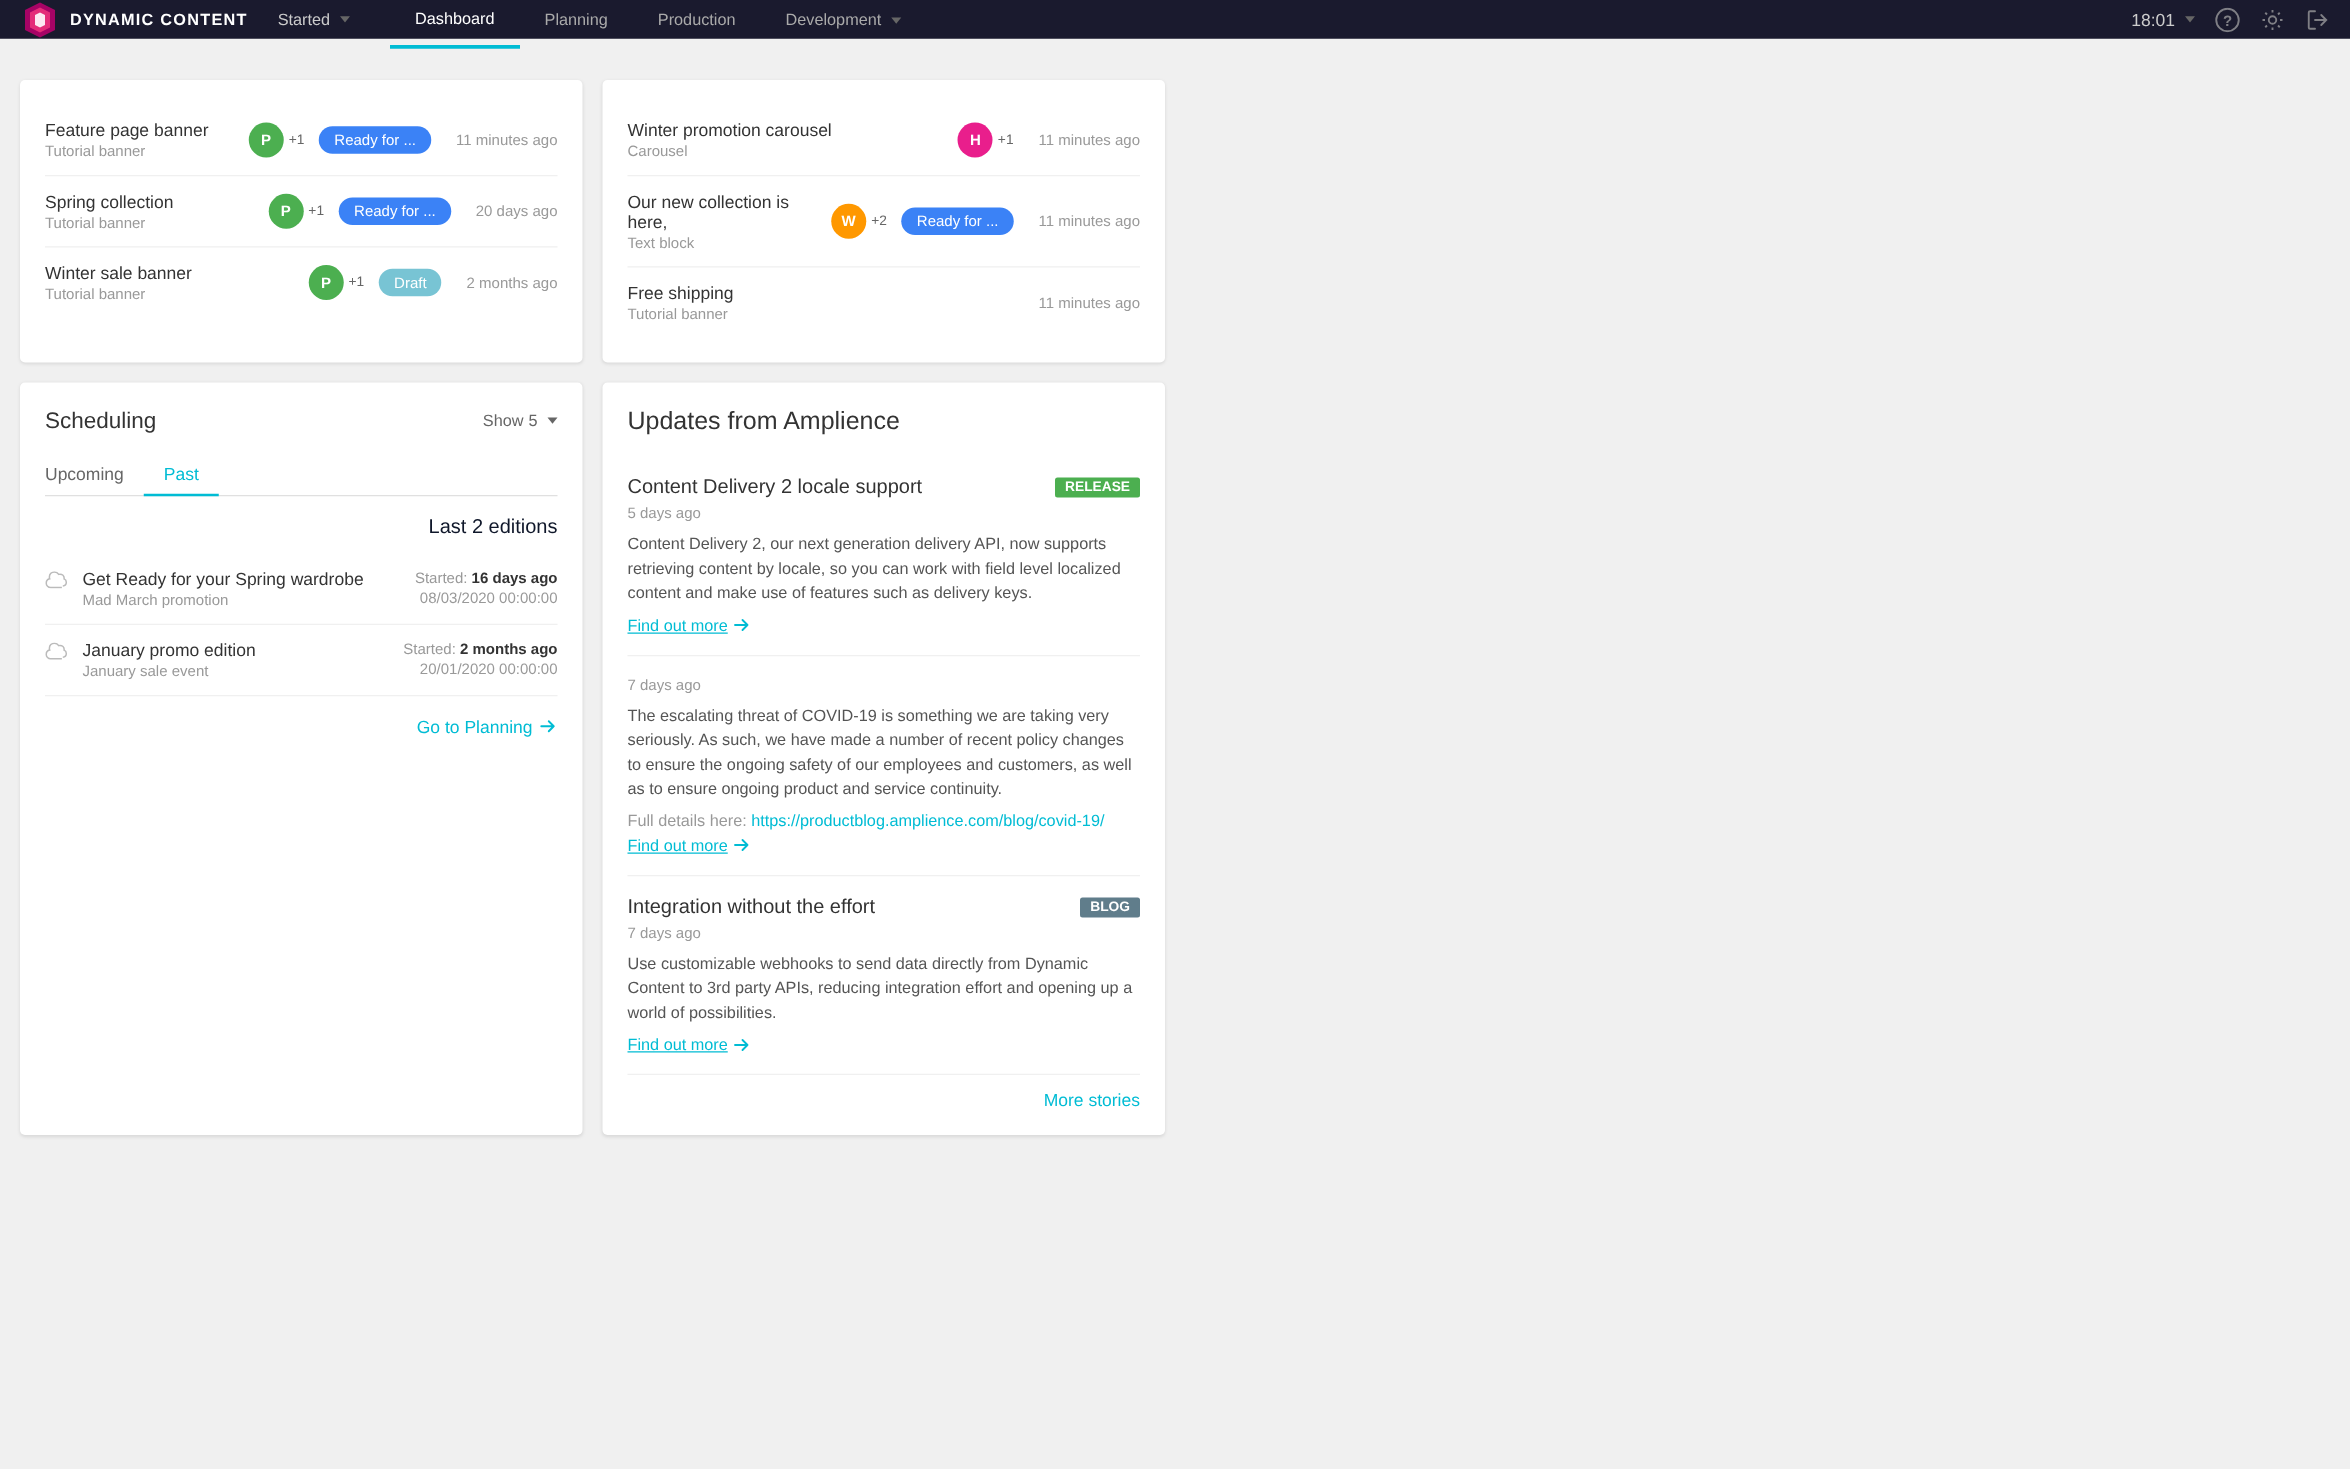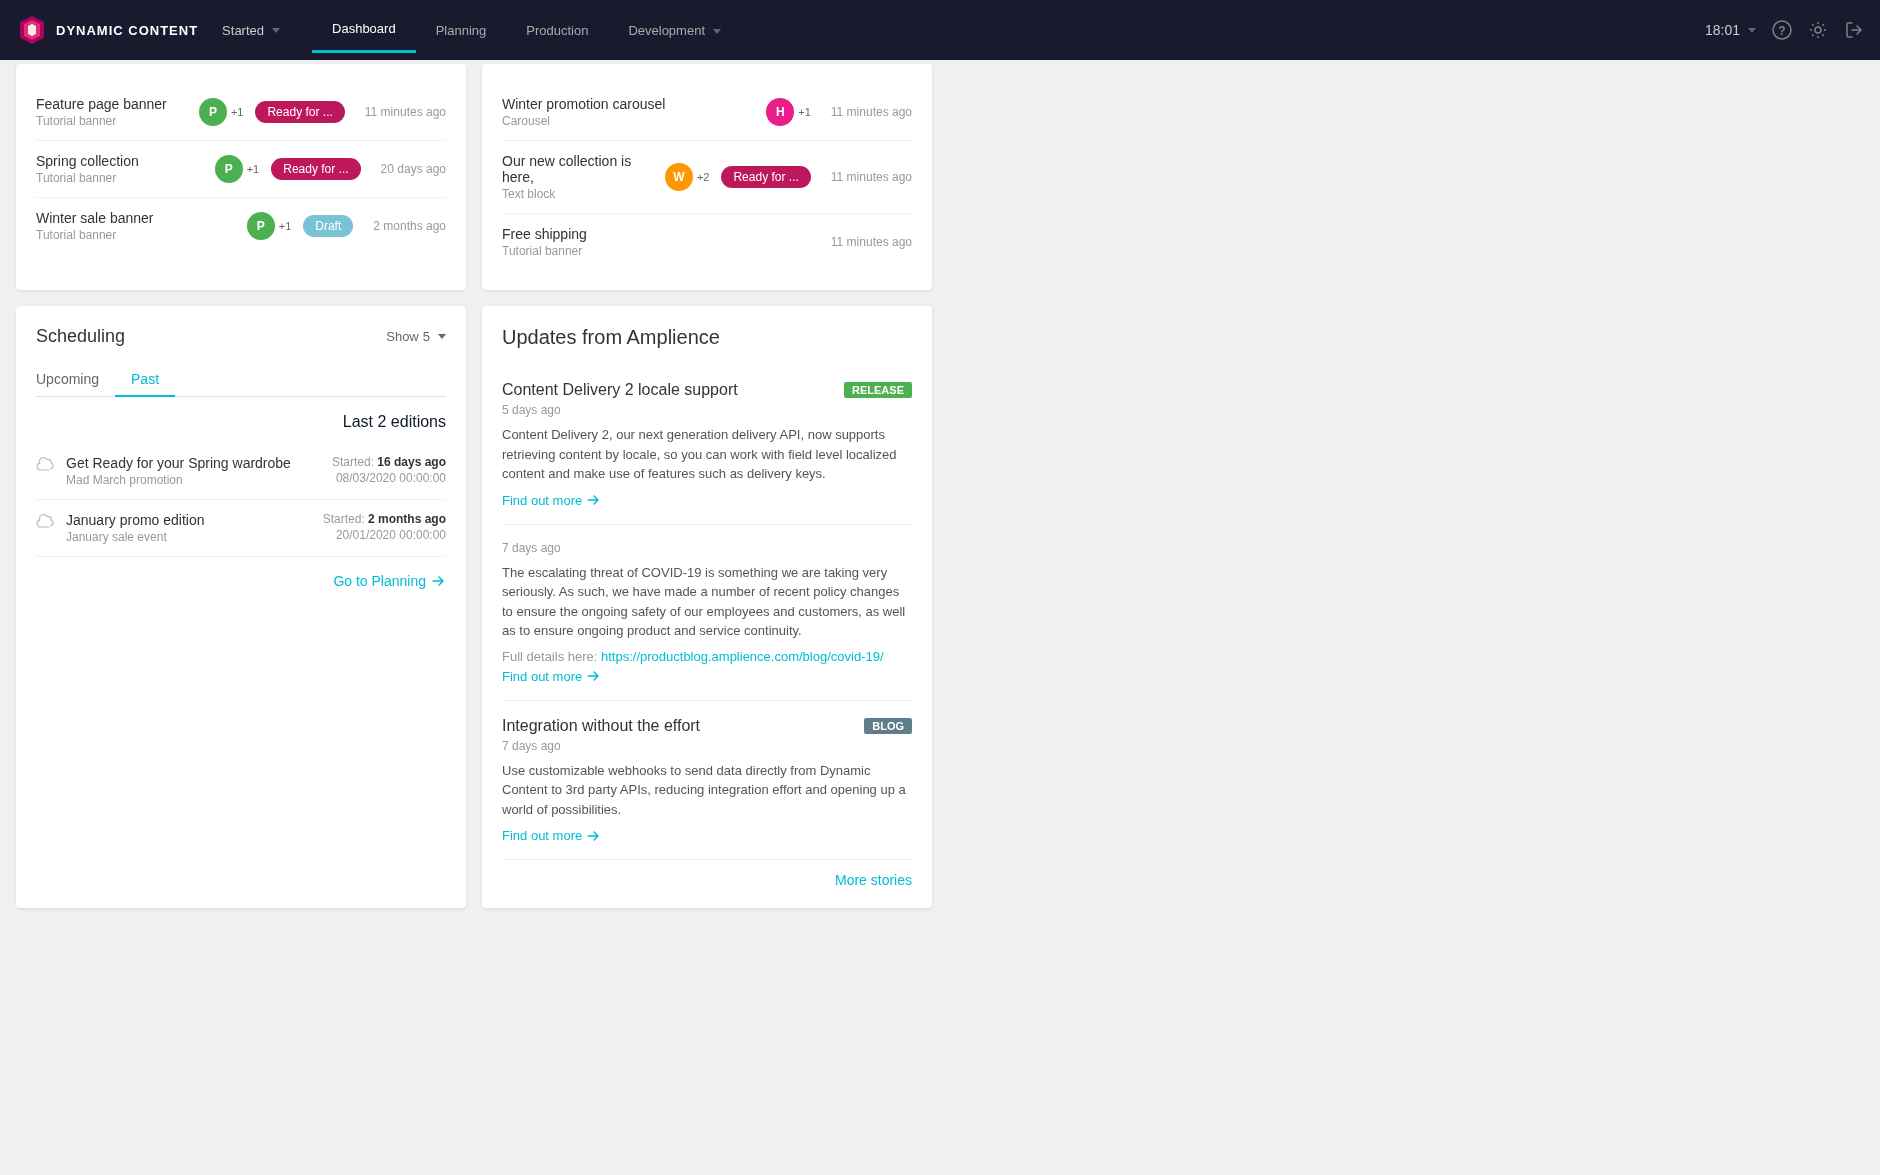--- a/index.html
+++ b/index.html
@@ -1,21 +1,21 @@
 <!DOCTYPE html>
 <html><head>
   <meta charset="utf-8">
   <style>
     * { box-sizing: border-box; margin: 0; padding: 0; }
     body { font-family: 'Segoe UI', Arial, sans-serif; background: #f0f0f0; color: #333; font-size: 14px; }
 
     
     .topnav {
       background: #1a1a2e;
-      height: 60px;
+      height: 31px;
       display: flex;
       align-items: center;
       padding: 0 16px;
       gap: 8px;
       position: fixed;
       top: 0; left: 0; right: 0;
       z-index: 100;
     }
     .logo-area {
       display: flex; align-items: center; gap: 8px; margin-right: 8px;
@@ -78,21 +78,21 @@
       width: 28px; height: 28px; border-radius: 50%;
       display: flex; align-items: center; justify-content: center;
       font-size: 12px; font-weight: 600; color: white;
     }
     .avatar-count {
       font-size: 11px; color: #666; margin-left: 2px;
     }
     .status-badge {
       padding: 4px 12px; border-radius: 20px; font-size: 12px; font-weight: 500; cursor: pointer;
     }
-    .status-ready { background: #be185d; color: white; }
+    .status-ready { background: #3b82f6; color: white; }
     .status-draft { background: #78c4d4; color: white; }
     .item-time { font-size: 12px; color: #999; white-space: nowrap; margin-left: 8px; }
 
     
     .scheduling-header {
       display: flex; align-items: center; justify-content: space-between; margin-bottom: 16px;
     }
     .scheduling-title { font-size: 18px; font-weight: 400; color: #333; }
     .show-control { display: flex; align-items: center; gap: 4px; font-size: 13px; color: #666; cursor: pointer; }
     .tabs-row { display: flex; border-bottom: 1px solid #e0e0e0; margin-bottom: 16px; }
@@ -130,21 +130,21 @@
       padding: 2px 8px; font-size: 11px; font-weight: 600; color: white; border-radius: 2px;
     }
     .tag-release { background: #4caf50; }
     .tag-news { background: #9e9e9e; }
     .tag-blog { background: #607d8b; }
     .update-date { font-size: 12px; color: #999; margin-bottom: 8px; }
     .update-text { font-size: 13px; color: #555; line-height: 1.5; margin-bottom: 8px; }
     .update-link { font-size: 13px; color: #999; margin-bottom: 4px; }
     .update-link a { color: #00bcd4; text-decoration: none; }
     .find-out-more {
-      display: inline-flex; align-items: center; gap: 4px; color: #00bcd4; font-size: 13px; cursor: pointer;
+      display: inline-flex; align-items: center; gap: 4px; color: #00bcd4; font-size: 13px; cursor: pointer; text-decoration: underline;
     }
     .more-stories {
       text-align: right; padding-top: 12px;
       color: #00bcd4; font-size: 14px; cursor: pointer;
     }
 
     
     .left-top-card { grid-column: 1; }
     .right-top-card { grid-column: 2; }
     .left-bottom-card { grid-column: 1; }

